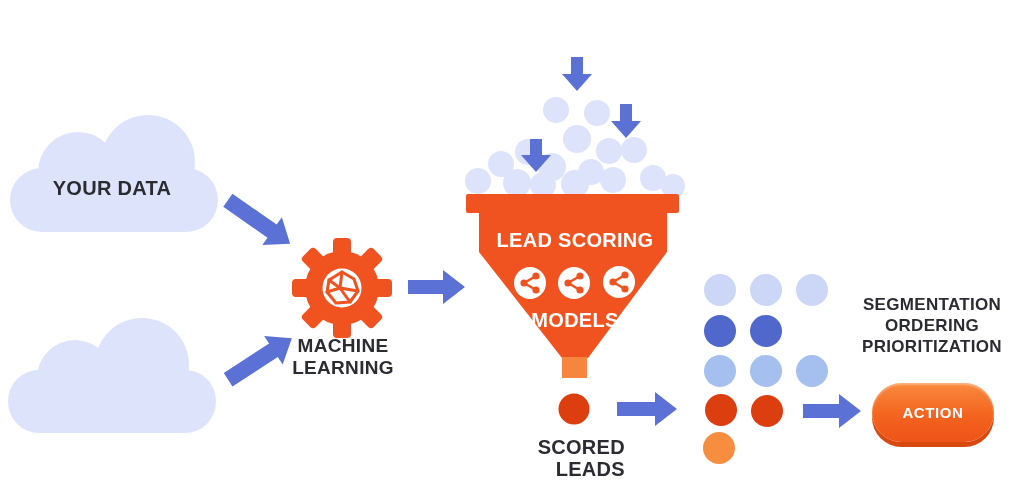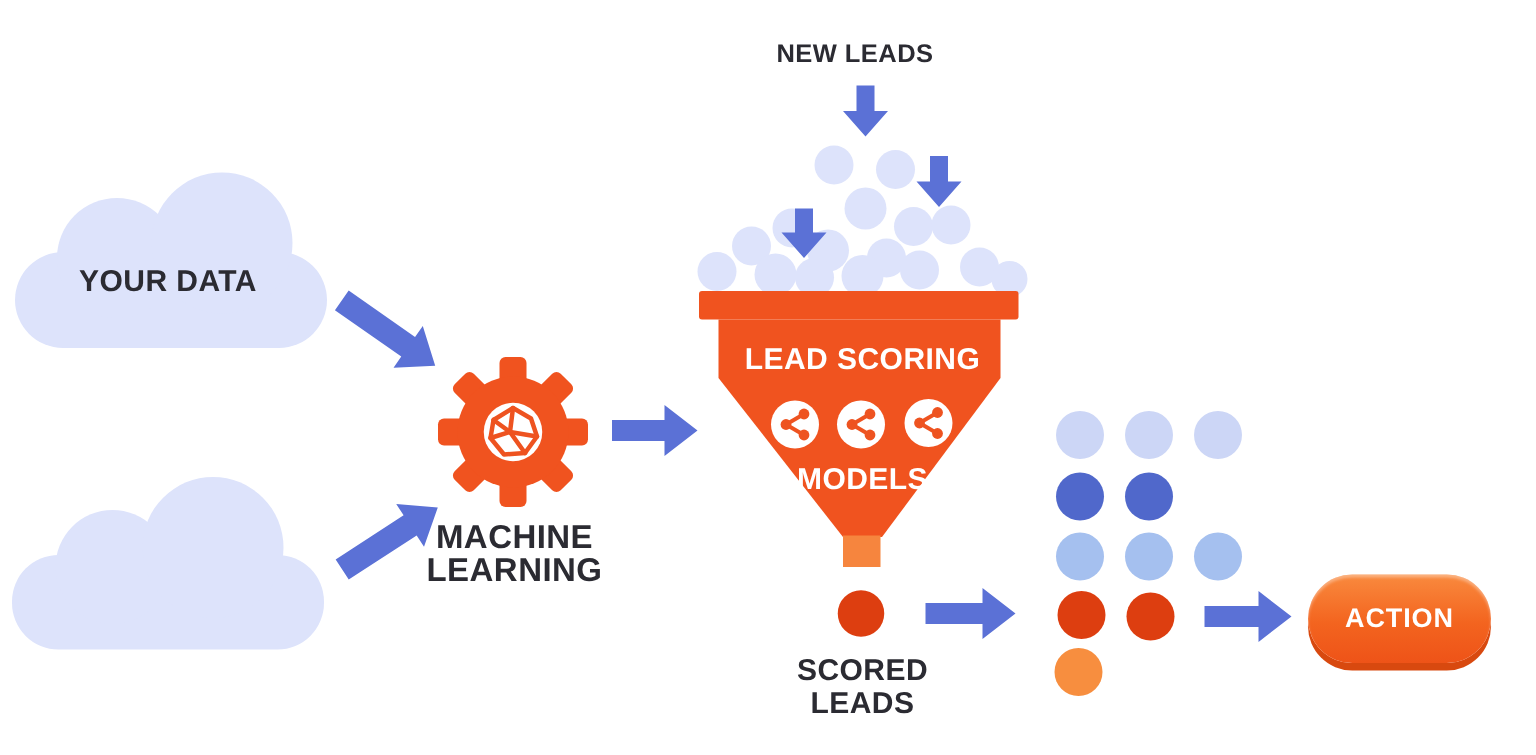--- a/index.html
+++ b/index.html
@@ -25,21 +25,21 @@
     position:absolute;color:var(--text-dark);font-weight:700;
     text-align:center;letter-spacing:.3px;line-height:21px;font-size:20px;
   }
   .label.white{color:var(--text-white);}
   .action-btn{
     position:absolute;left:872px;top:383px;width:122px;height:59px;
     border-radius:30px;
     background:linear-gradient(180deg,#f98a3e 0%,#f3641f 55%,#ee5318 100%);
     box-shadow:0 5px 0 #d8490f, inset 0 2px 2px rgba(255,255,255,.35);
     display:flex;align-items:center;justify-content:center;
-    color:#fff;font-weight:800;font-size:18px;letter-spacing:.6px;
+    color:#fff;font-weight:800;font-size:15px;letter-spacing:.6px;
     border:none;cursor:pointer;
     font-family:"Liberation Sans","DejaVu Sans",sans-serif;
   }
   .ball{fill:var(--cloud-lavender);}
   .arrow{fill:var(--blue-arrow);}
   .dot-pale{fill:var(--dot-pale);}
   .dot-royal{fill:var(--dot-royal);}
   .dot-lblue{fill:var(--dot-light-blue);}
   .dot-red{fill:var(--dot-red);}
   .dot-orange{fill:var(--dot-orange);}
@@ -162,23 +162,23 @@
       <circle class="dot-lblue" cx="766" cy="371" r="16"></circle>
       <circle class="dot-lblue" cx="812" cy="371" r="16"></circle>
       <circle class="dot-red" cx="721" cy="410" r="16"></circle>
       <circle class="dot-red" cx="767" cy="411" r="16"></circle>
       <circle class="dot-orange" cx="719" cy="448" r="16"></circle>
     </g>
 
     <polygon class="arrow" points="803,404 839,404 839,394 861,411 839,428 839,418 803,418"></polygon>
   </svg>
 
-  <div class="label" style="left:470px;top:25px;width:200px;font-size:17px;">NEW LEADS</div>
   <div class="label" style="left:12px;top:178px;width:200px;">YOUR DATA</div>
-  <div class="label" style="left:273px;top:347px;width:140px;font-size:22px;line-height:22px;">MACHINE LEARNING</div>
+  <div class="label" style="left:273px;top:335px;width:140px;font-size:19px;line-height:22px;">MACHINE LEARNING</div>
   <div class="label white" style="left:475px;top:310px;width:200px;">MODELS</div>
   <div class="label white" style="left:477px;top:230px;width:196px;">LEAD SCORING</div>
-  <div class="label" style="left:525px;top:436px;width:100px;line-height:22px;">SCORED LEADS</div>
+  <div class="label" style="left:525px;top:436px;width:100px;line-height:22px;text-align:right;">SCORED LEADS</div>
+  <div class="label" style="left:852px;top:294px;width:160px;font-size:17px;">SEGMENTATION ORDERING PRIORITIZATION</div>
 
   <button class="action-btn">
     <span>ACTION</span>
   </button>
 </div>
 
 </body></html>

